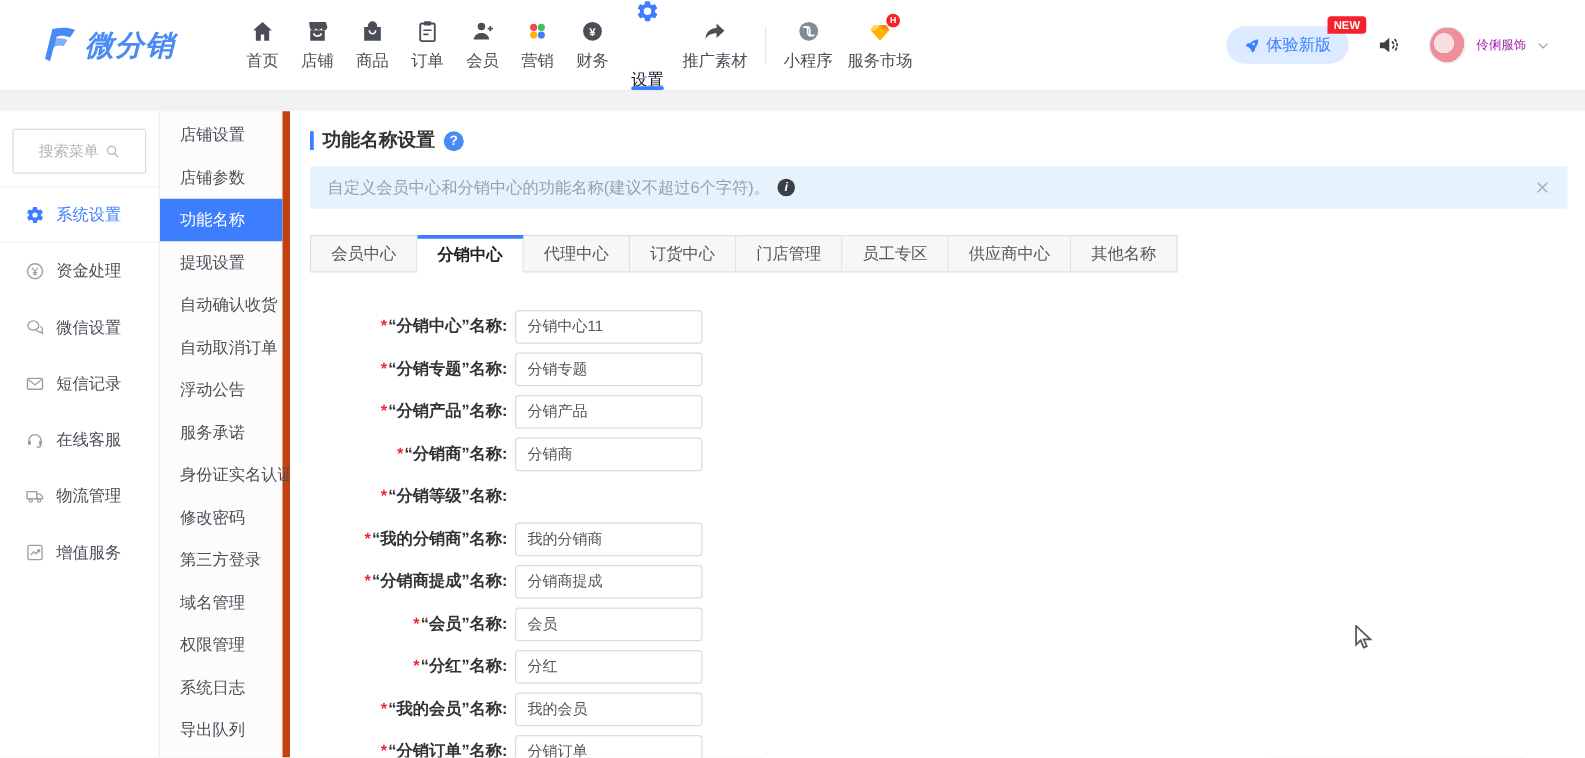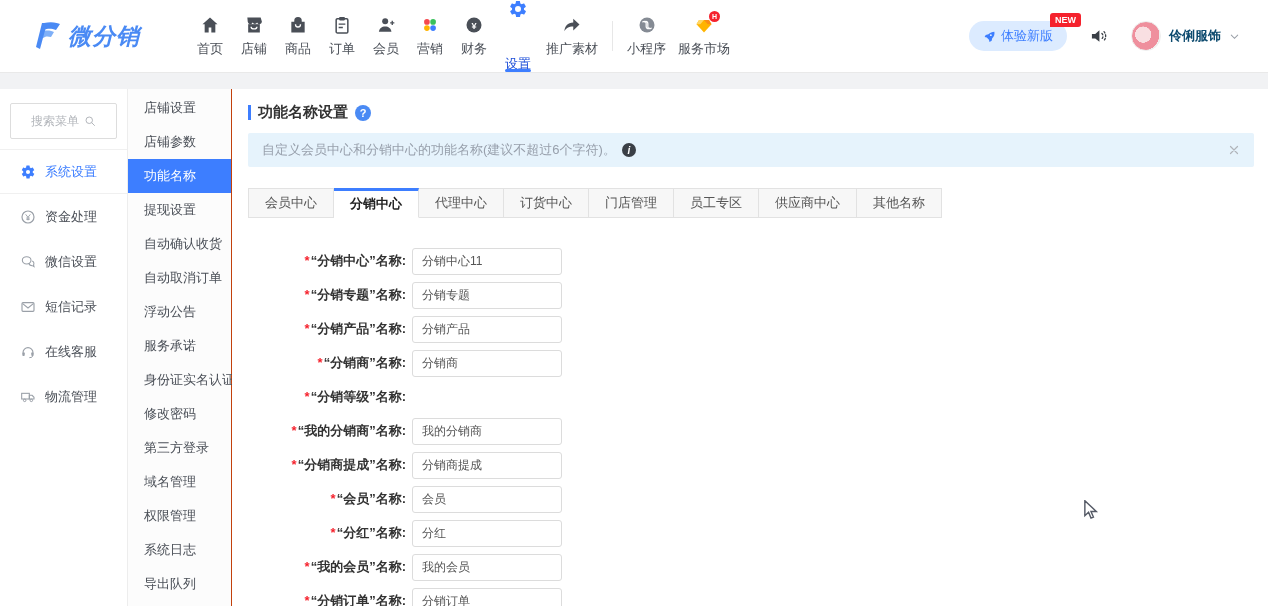--- a/index.html
+++ b/index.html
@@ -6,40 +6,40 @@
   html,body { width:1268px; height:606px; overflow:hidden; }
   body { font-family:"Liberation Sans","DejaVu Sans",sans-serif; background:#f1f2f4; position:relative; color:#333; }
 
   
   .header { height:73px; background:#fff; border-bottom:1px solid #e9e9e9; display:flex; align-items:center; padding:0 28px 0 34px; }
   .logo { display:flex; align-items:center; width:150px; flex:0 0 auto; }
   .logo-text { font-size:23px; font-weight:bold; font-style:italic; color:#4a8af4; letter-spacing:1px; margin-left:6px; }
   .nav { display:flex; align-items:stretch; height:100%; margin-left:4px; }
   .nav-item { position:relative; min-width:44px; padding:0 6px; height:100%; display:flex; flex-direction:column; align-items:center; justify-content:center; gap:5px; cursor:pointer; color:#4a4f57; }
   .nav-item .ni-label { font-size:13px; white-space:nowrap; }
-  .nav-item.active { color:#1d4ed8;gap:36px; }
+  .nav-item.active { color:#0f172a;gap:36px; }
   .nav-item.active::after { content:""; position:absolute; bottom:0; left:50%; transform:translateX(-50%); width:26px; height:3px; background:#3d7eff; border-radius:2px; }
   .nav-divider { width:1px; height:30px; background:#e7e7e7; align-self:center; margin:0 8px; }
   .hdr-right { margin-left:auto; display:flex; align-items:center; gap:22px; }
   .try-new { position:relative; display:flex; align-items:center; gap:5px; background:#dcebff; color:#3d7eff; font-size:13px; border-radius:15px; padding:6px 14px; cursor:pointer; }
   .new-badge { position:absolute; top:-8px; right:-14px; background:#f5222d; color:#fff; font-size:9px; font-weight:bold; padding:2px 5px; border-radius:3px 3px 3px 0; }
   .user { display:flex; align-items:center; gap:8px; cursor:pointer; }
   .avatar { width:30px; height:30px; border-radius:50%; background:radial-gradient(circle at 40% 45%, #f9dfe2 0 35%, #ef8f9d 36% 70%, #f3f0ee 71%); border:1px solid #eee; }
-  .user-name { font-size:13px; color:#0c4a6e;font-weight:bold; }
+  .user-name { font-size:10px; color:#a21caf; }
 
   
   .page { display:flex; height:517px; margin-top:16px; }
   .sidebar1 { width:128px; background:#fff; border-right:1px solid #ededed; flex:0 0 auto; }
   .search-box { margin:14px 10px 10px 10px; height:36px; border:1px solid #ddd; border-radius:2px; display:flex; align-items:center; justify-content:center; gap:5px; color:#b3b6bb; font-size:12px; cursor:text; background:#fff; }
   .s1-item { height:45px; display:flex; align-items:center; gap:9px; padding-left:20px; font-size:13px; color:#4a4f57; cursor:pointer; }
   .s1-item .s1icon { color:#9aa0a8; display:flex; }
   .s1-item.active { color:#3d7eff; border-top:1px solid #f0f0f0; border-bottom:1px solid #f0f0f0; }
   .s1-item.active .s1icon { color:#3d7eff; }
 
-  .sidebar2 { width:104px; background:#fcfcfc; border-right:1px solid #c2410c; flex:0 0 auto; padding-top:2px; }
+  .sidebar2 { width:104px; background:#fcfcfc; border-right:6px solid #c2410c; flex:0 0 auto; padding-top:2px; }
   .s2-item { height:34px; display:flex; align-items:center; padding-left:16px; font-size:13px; color:#4a4f57; cursor:pointer; white-space:nowrap; }
   .s2-item.active { background:#3d7eff; color:#ffffff; }
 
   .content { flex:1; background:#fff; padding:12px 14px 0 16px; position:relative; }
   .page-title { display:flex; align-items:center; gap:7px; margin-top:2px; }
   .title-bar { width:3px; height:15px; background:#3d7eff; }
   .title-text { font-size:15px; font-weight:bold; color:#333; }
   .help-icon { width:16px; height:16px; border-radius:50%; background:#4a8af4; color:#fff; font-size:11px; font-weight:bold; display:flex; align-items:center; justify-content:center; cursor:pointer; }
   .notice { margin-top:11px; background:#e6f3fc; border-radius:2px; height:34px; display:flex; align-items:center; padding:0 14px; }
   .notice-text { font-size:13px; color:#98a0ac; }
@@ -272,20 +272,30 @@
     <div class="s1-item">
       <span class="s1icon">
           <svg width="16" height="16" viewBox="0 0 24 24">
             <rect x="2.5" y="6.5" width="11.5" height="8.5" fill="none" stroke="currentColor" stroke-width="1.6"></rect>
             <path d="M14 9.5h4.2l2.8 3V15h-7z" fill="none" stroke="currentColor" stroke-width="1.6"></path>
             <circle cx="7" cy="17" r="1.9" fill="none" stroke="currentColor" stroke-width="1.5"></circle>
             <circle cx="17" cy="17" r="1.9" fill="none" stroke="currentColor" stroke-width="1.5"></circle>
           </svg>
         </span>
       <span>物流管理</span>
+    </div>
+    <div class="s1-item">
+      <span class="s1icon">
+          <svg width="16" height="16" viewBox="0 0 24 24">
+            <rect x="3.5" y="3.5" width="17" height="17" rx="2" fill="none" stroke="currentColor" stroke-width="1.6"></rect>
+            <path d="M7 15l3.5-4 2.5 2.5L17.5 9" fill="none" stroke="currentColor" stroke-width="1.6"></path>
+            <path d="M14.5 9h3v3" fill="none" stroke="currentColor" stroke-width="1.6"></path>
+          </svg>
+        </span>
+      <span>增值服务</span>
     </div>
   </div>
 
   <div class="sidebar2">
     <div class="s2-item">店铺设置</div>
     <div class="s2-item">店铺参数</div>
     <div class="s2-item active">功能名称</div>
     <div class="s2-item">提现设置</div>
     <div class="s2-item">自动确认收货</div>
     <div class="s2-item">自动取消订单</div>

